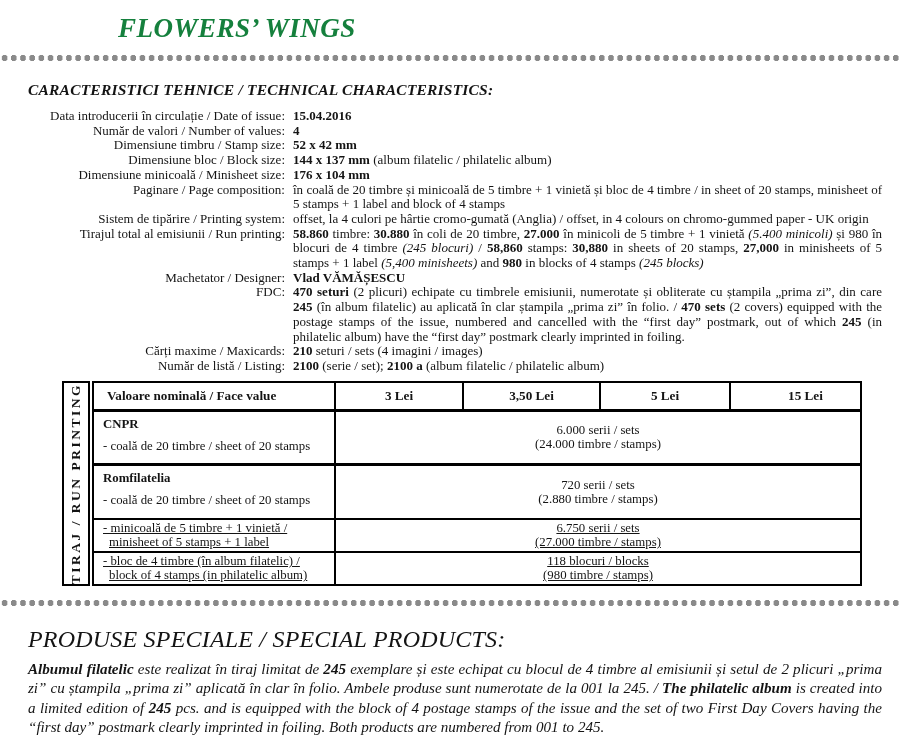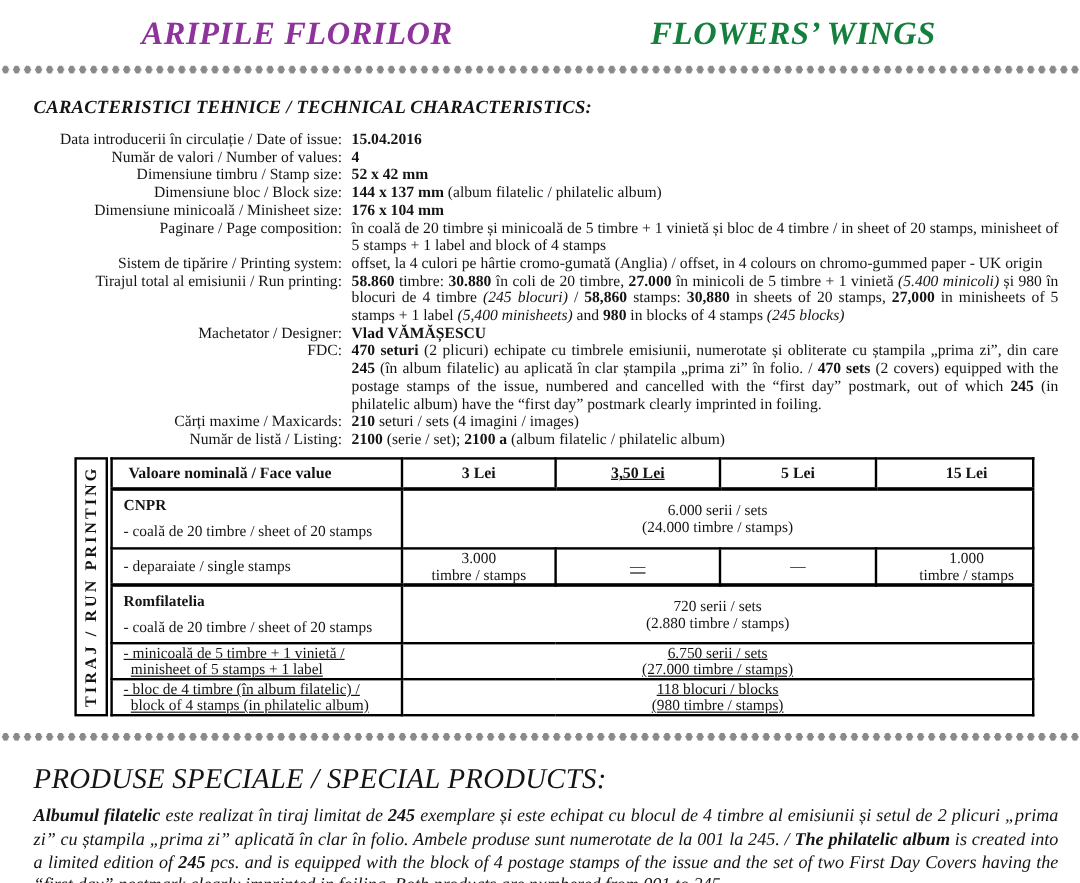--- a/index.html
+++ b/index.html
@@ -61,21 +61,21 @@
     width:28px; border:2px solid #000; margin-right:2px;
     display:flex; align-items:center; justify-content:center;
   }
   .vtext {
     writing-mode:vertical-rl; transform:rotate(180deg);
     font-weight:bold; font-size:13.5px; letter-spacing:2.5px; white-space:nowrap;
   }
   table.run { border-collapse:collapse; table-layout:fixed; }
   table.run td { border:2px solid #000; font-size:12.8px; line-height:14px; vertical-align:middle; }
   td.c-lbl { width:242px; text-align:left; padding-left:9px; padding-right:5px; }
-  td.cw1 { width:128px; } td.cw2 { width:137px;text-decoration:underline; } td.cw3 { width:130px; } td.cw4 { width:131px;padding-left:20px; }
+  td.cw1 { width:128px; } td.cw2 { width:137px; } td.cw3 { width:130px; } td.cw4 { width:131px;padding-left:20px; }
   tr.thead td { height:26px; font-weight:bold; font-size:13.2px; text-align:center; border-bottom-width:3px; }
   tr.thead td.c-lbl { text-align:left; padding-left:13px; }
   tr.sec td { height:49px; }
   tr.sec td.c-lbl { vertical-align:top; padding-top:5px; }
   .secname { font-weight:bold; margin-bottom:8px; }
   tr.dep td { height:30px; }
   tr.thin td { height:24px; border-top-width:1px;text-decoration:underline; }
   tr.romtop td { border-top-width:3px; }
   td.cen { text-align:center; }
   .ind { padding-left:6px; }
@@ -92,21 +92,20 @@
     text-align:justify;
   }
   .special-par b { font-weight:bold; }
 </style>
 </head>
 <body>
 
 <div class="page">
 
   <div class="titles">
-    <span class="title title-ro">ARIPILE FLORILOR</span>
     <span class="title title-en">FLOWERS’ WINGS</span>
   </div>
 
   <div class="dots dots-top"></div>
 
   <div class="content">
     <div class="tech-heading">CARACTERISTICI TEHNICE / TECHNICAL CHARACTERISTICS:</div>
 
     <div class="specs">
       <div class="spec-label">Data introducerii în circulație / Date of issue:</div>
@@ -162,33 +161,20 @@
         <tr class="sec">
           <td class="c-lbl">
             <div class="secname">CNPR</div>
             <div>- coală de 20 timbre / sheet of 20 stamps</div>
           </td>
           <td class="cen" colspan="4">
             <div>6.000 serii / sets</div>
             <div>(24.000 timbre / stamps)</div>
           </td>
         </tr>
-        <tr class="dep">
-          <td class="c-lbl">- deparaiate / single stamps</td>
-          <td class="cen cw1">
-            <div>3.000</div>
-            <div>timbre / stamps</div>
-          </td>
-          <td class="cen cw2">—</td>
-          <td class="cen cw3">—</td>
-          <td class="cen cw4">
-            <div>1.000</div>
-            <div>timbre / stamps</div>
-          </td>
-        </tr>
         <tr class="sec romtop">
           <td class="c-lbl">
             <div class="secname">Romfilatelia</div>
             <div>- coală de 20 timbre / sheet of 20 stamps</div>
           </td>
           <td class="cen" colspan="4">
             <div>720 serii / sets</div>
             <div>(2.880 timbre / stamps)</div>
           </td>
         </tr>

